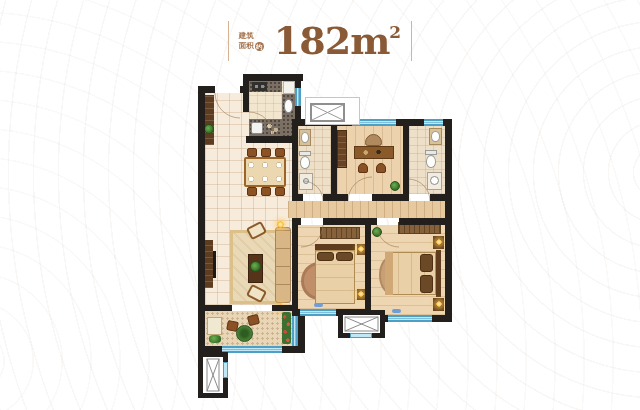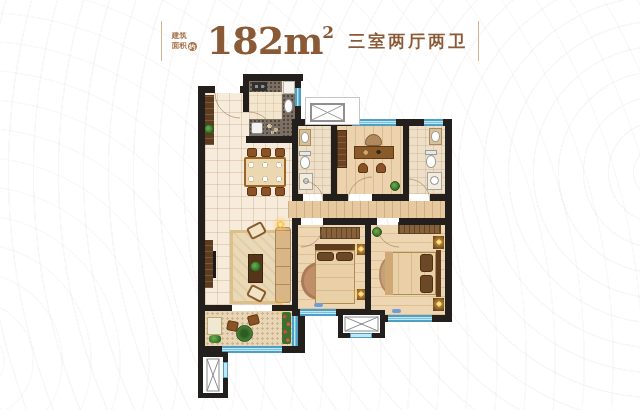--- a/index.html
+++ b/index.html
@@ -57,21 +57,20 @@
 
 <div class="stage">
 
   <div class="header">
     <span class="vline"></span>
     <div class="arealabel">
       <div><span>建筑</span></div>
       <div><span>面积</span><span class="circ">约</span></div>
     </div>
     <div class="bigarea"><span>182</span><span>m</span><sup>2</sup></div>
-    <div class="layouttext">三室两厅两卫</div>
     <span class="vline"></span>
   </div>
 
   <div class="plan">
 
     <div class="p tile" style="left:9px;top:21px;width:88px;height:212px"></div>
     <div class="p tileS" style="left:53px;top:9px;width:46px;height:55px"></div>
     <div class="p bathf" style="left:102px;top:54px;width:33px;height:68px"></div>
     <div class="p woodV" style="left:141px;top:54px;width:66px;height:68px"></div>
     <div class="p bathf" style="left:213px;top:54px;width:36px;height:68px"></div>

